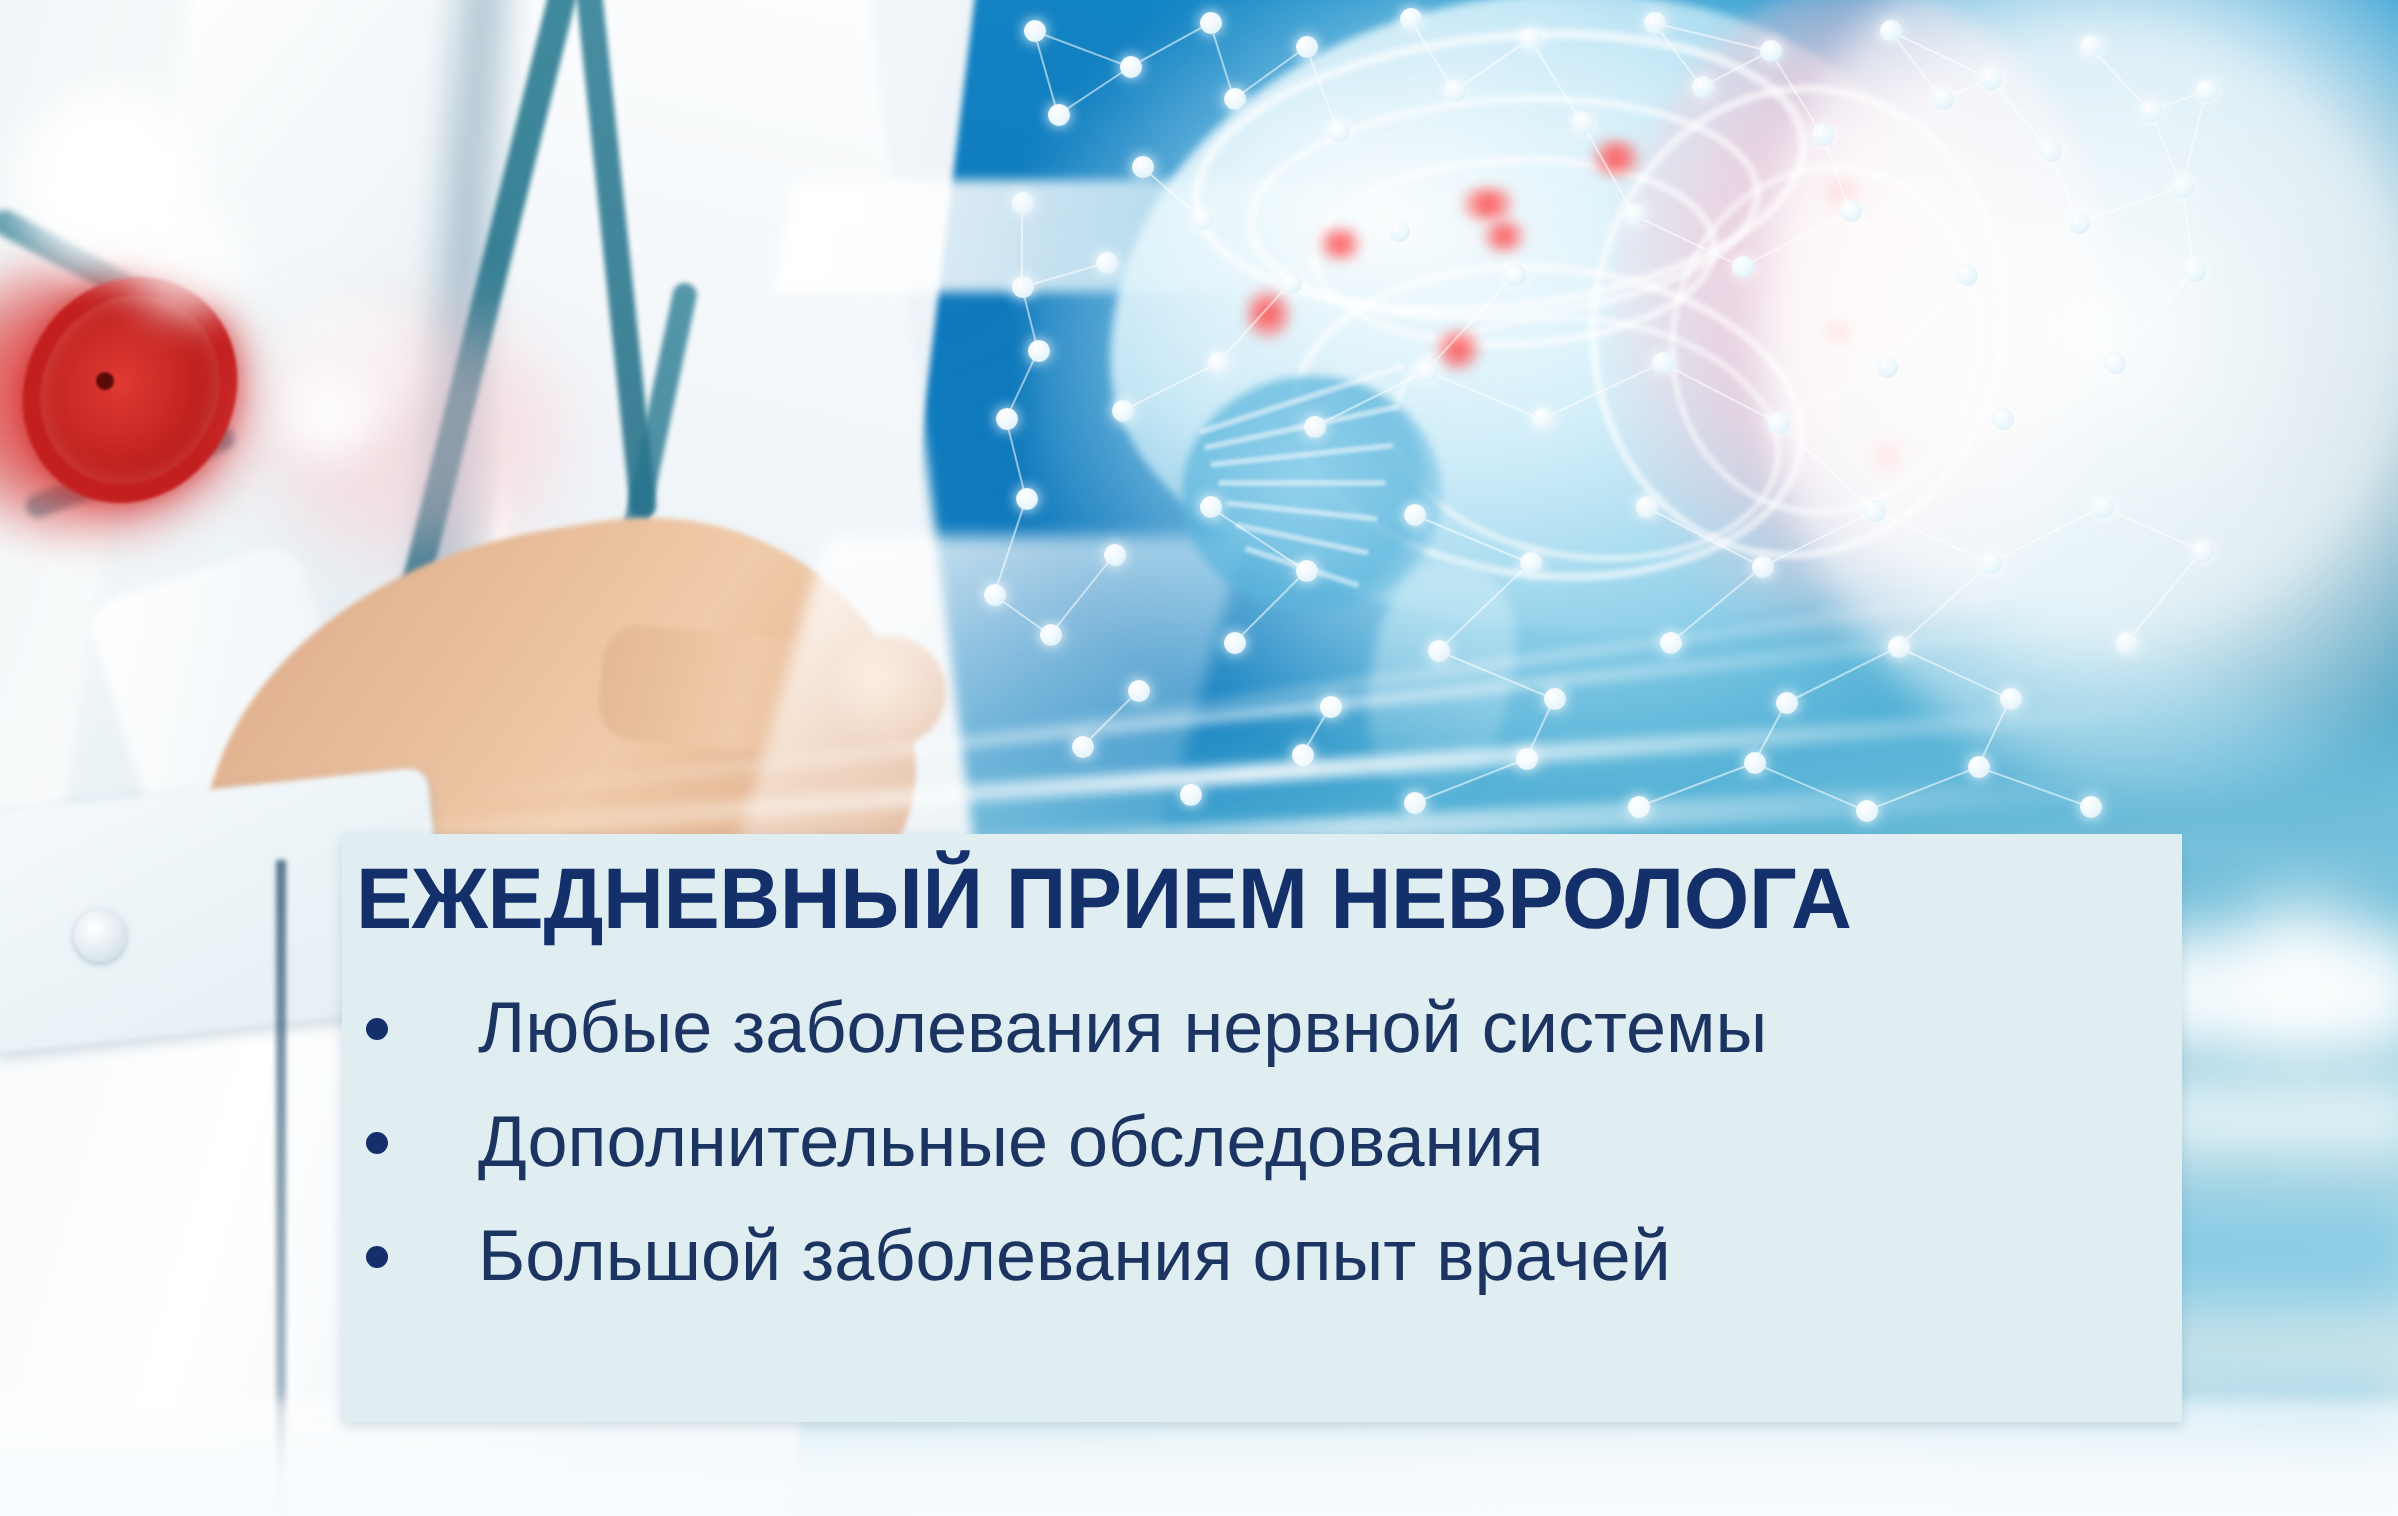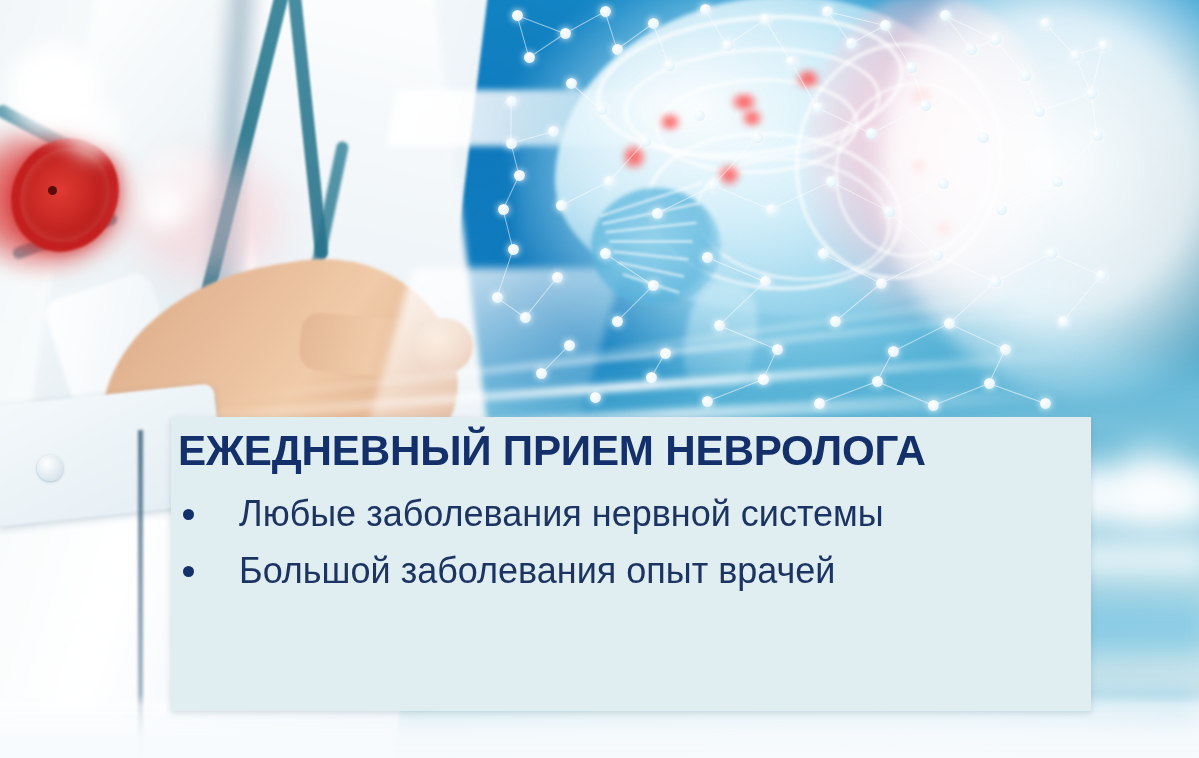--- a/index.html
+++ b/index.html
@@ -548,18 +548,22 @@
   <div class="panel">
     <div class="panel-title">ЕЖЕДНЕВНЫЙ ПРИЕМ НЕВРОЛОГА</div>
 
     <div class="bullets">
       <div class="bullet-row">
         <span class="bullet-dot"></span>
         <span class="bullet-text">Любые заболевания нервной системы</span>
       </div>
       <div class="bullet-row">
         <span class="bullet-dot"></span>
+        <span class="bullet-text">Дополнительные обследования</span>
+      </div>
+      <div class="bullet-row">
+        <span class="bullet-dot"></span>
         <span class="bullet-text">Большой заболевания опыт врачей</span>
       </div>
     </div>
   </div>
 
 </div>
 
 </body></html>

